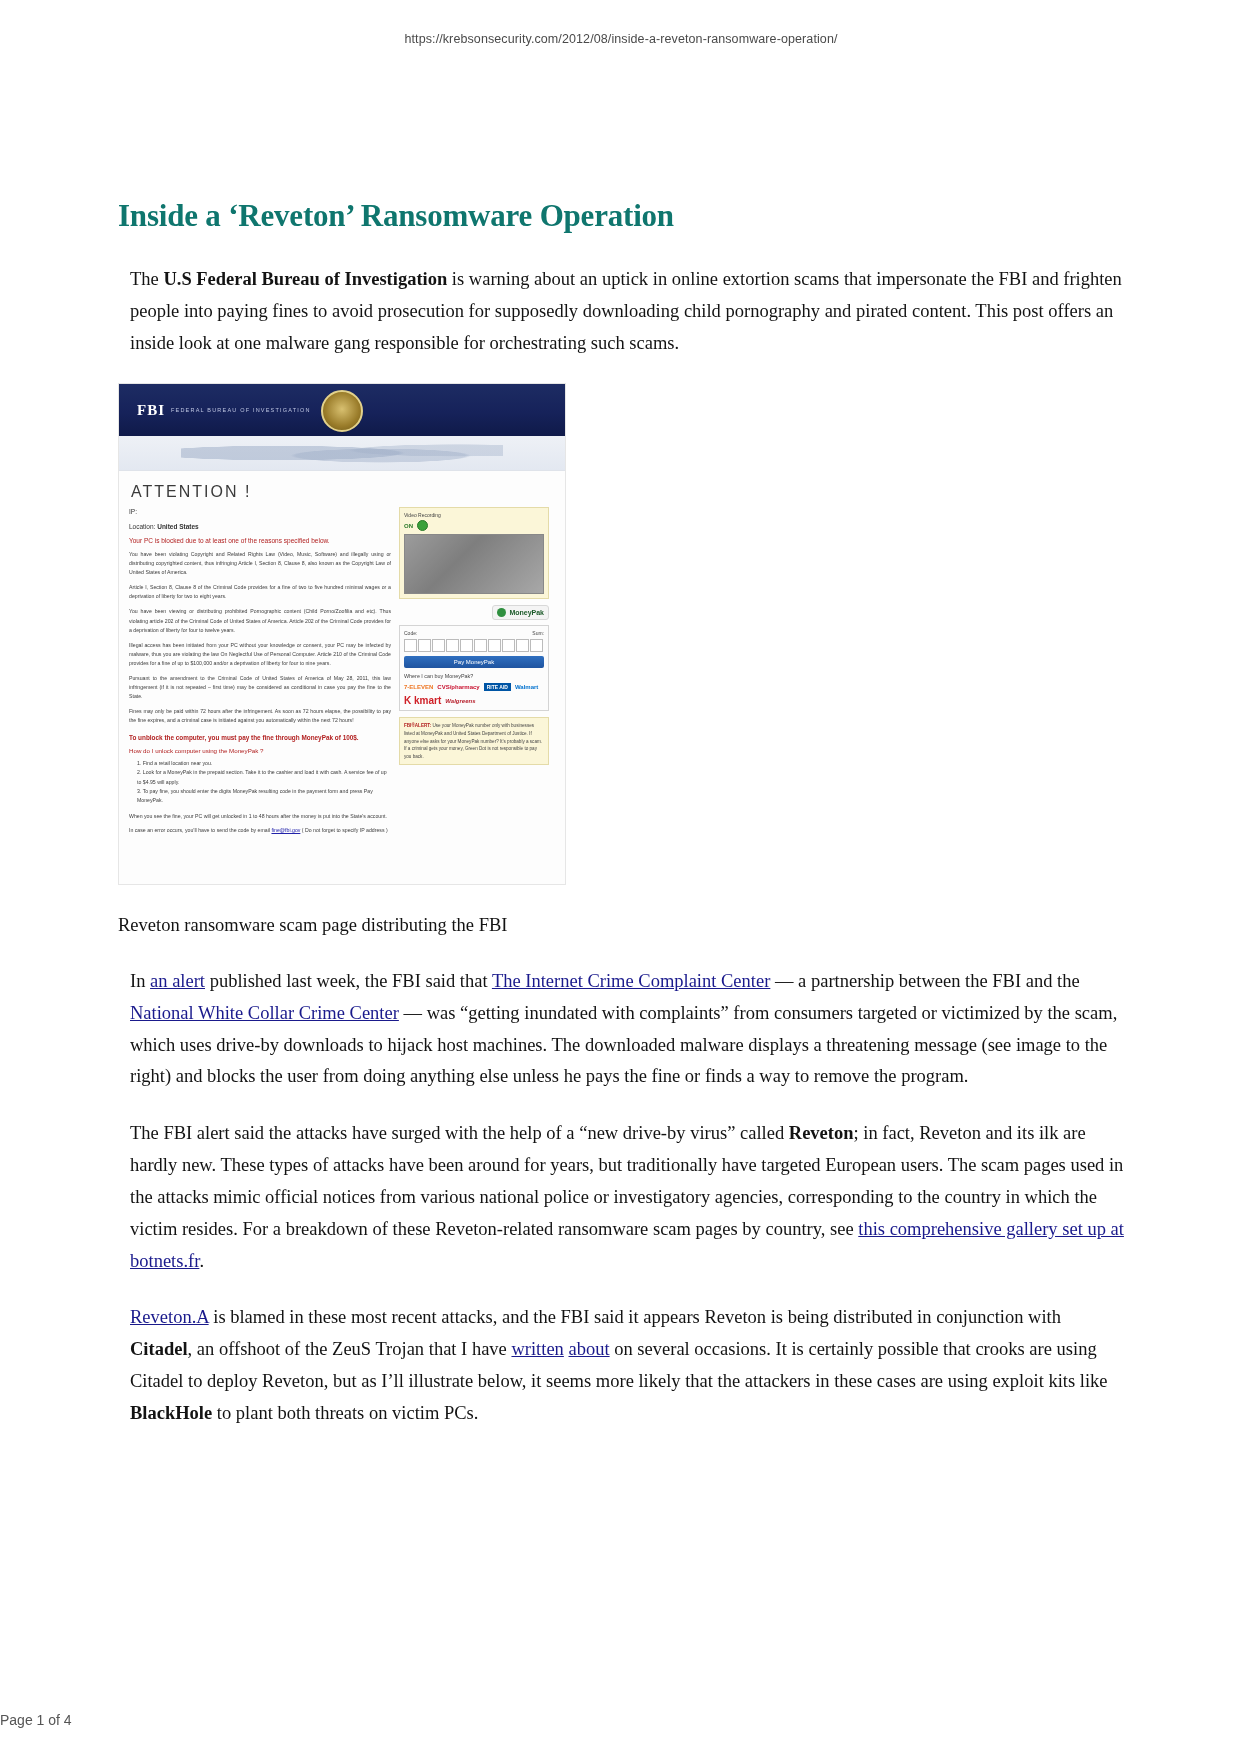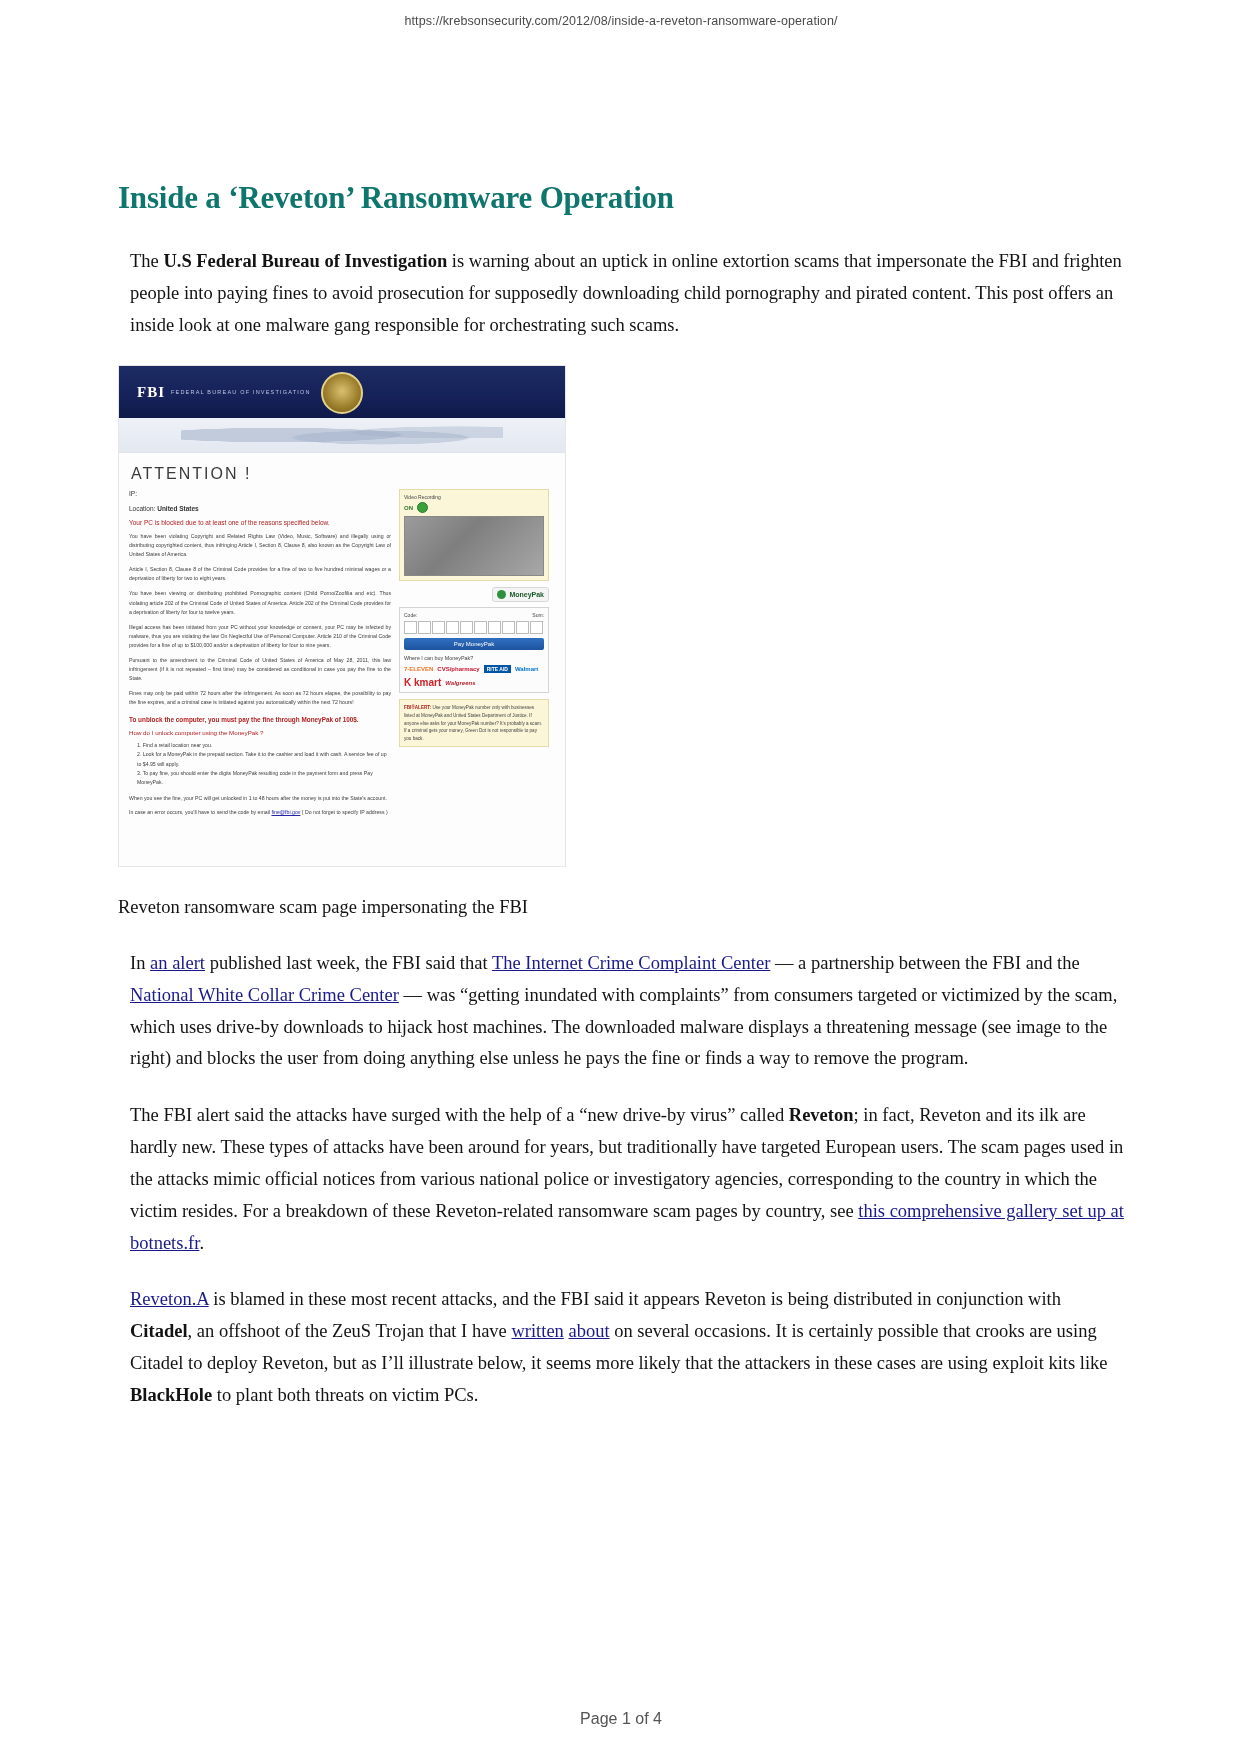--- a/index.html
+++ b/index.html
@@ -20,21 +20,21 @@
     height: 1756px;
     position: relative;
     box-sizing: border-box;
     padding: 0 118px;
   }
   .url-header {
     text-align: center;
     font-family: "Liberation Sans", sans-serif;
     font-size: 12.5px;
     color: #4a4a4a;
-    padding-top: 14px;
+    padding-top: 32px;
     letter-spacing: 0.1px;
   }
   .title {
     font-size: 31px;
     font-weight: bold;
     margin: 0;
     padding-top: 152px;
     letter-spacing: -0.2px;
     color: #0f766e;
   }
@@ -66,23 +66,23 @@
   .section-head {
     font-size: 18.5px;
     margin: 28px 0 0 0;
     color: #131313;
   }
   .footer {
     position: absolute;
     bottom: 28px;
     left: 0;
     width: 100%;
-    text-align: center;
-    font-family: "Liberation Sans", sans-serif;
-    font-size: 16px;
+    text-align: left;
+    font-family: "Liberation Sans", sans-serif;
+    font-size: 14px;
     color: #555;
   }
 
   
   .figure {
     margin-top: 24px;
     width: 446px;
     height: 500px;
     position: relative;
     background: #fdfdfd;
@@ -362,21 +362,21 @@
             <span class="store s-walmart">Walmart</span>
             <span class="store s-kmart">K kmart</span>
             <span class="store s-wal">Walgreens</span>
           </div>
         </div>
         <div class="alert-box"><b>FBI®ALERT:</b> <span>Use your MoneyPak number only with businesses listed at MoneyPak and United States Department of Justice. If anyone else asks for your MoneyPak number? It’s probably a scam. If a criminal gets your money, Green Dot is not responsible to pay you back.</span></div>
       </div>
     </div>
   </div>
 
-  <p class="caption" style="margin-top:26px">Reveton ransomware scam page impersonating the FBI</p>
+  <p class="caption" style="margin-top:26px">Reveton ransomware scam page distributing the FBI</p>
 
   <p class="body-text"><span>In </span><a class="link" href="#">an alert</a><span> published last week, the FBI said that </span><a class="link" href="#">The Internet Crime Complaint Center</a><span> — a partnership between the FBI and the </span><a class="link" href="#">National White Collar Crime Center</a><span> — was “getting inundated with complaints” from consumers targeted or victimized by the scam, which uses drive-by downloads to hijack host machines. The downloaded malware displays a threatening message (see image to the right) and blocks the user from doing anything else unless he pays the fine or finds a way to remove the program.</span></p>
 
   <p class="body-text"><span>The FBI alert said the attacks have surged with the help of a “new drive-by virus” called </span><b>Reveton</b><span>; in fact, Reveton and its ilk are hardly new. These types of attacks have been around for years, but traditionally have targeted European users. The scam pages used in the attacks mimic official notices from various national police or investigatory agencies, corresponding to the country in which the victim resides. For a breakdown of these Reveton-related ransomware scam pages by country, see </span><a class="link" href="#">this comprehensive gallery set up at botnets.fr</a><span>.</span></p>
 
   <p class="body-text"><a class="link" href="#">Reveton.A</a><span> is blamed in these most recent attacks, and the FBI said it appears Reveton is being distributed in conjunction with </span><b>Citadel</b><span>, an offshoot of the ZeuS Trojan that I have </span><a class="link" href="#">written</a><span> </span><a class="link" href="#">about</a><span> on several occasions. It is certainly possible that crooks are using Citadel to deploy Reveton, but as I’ll illustrate below, it seems more likely that the attackers in these cases are using exploit kits like </span><b>BlackHole</b><span> to plant both threats on victim PCs.</span></p>
 
 
   <div class="footer">Page 1 of 4</div>
 </div>

